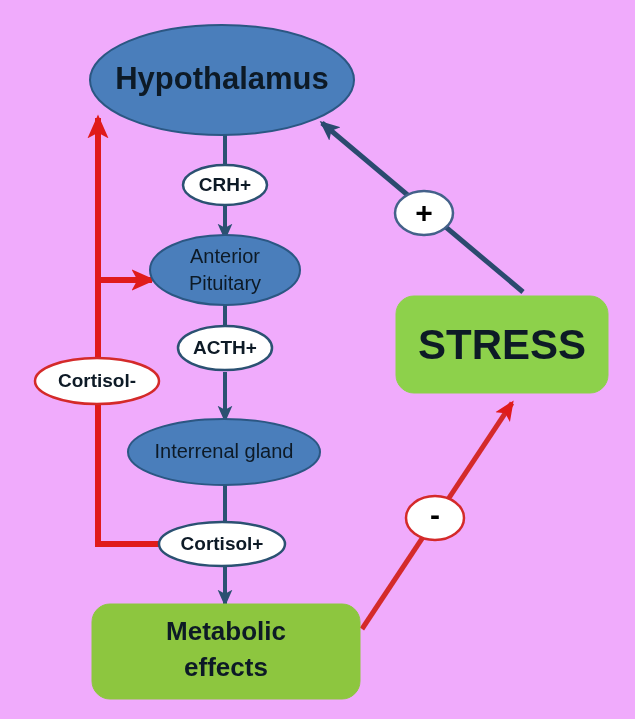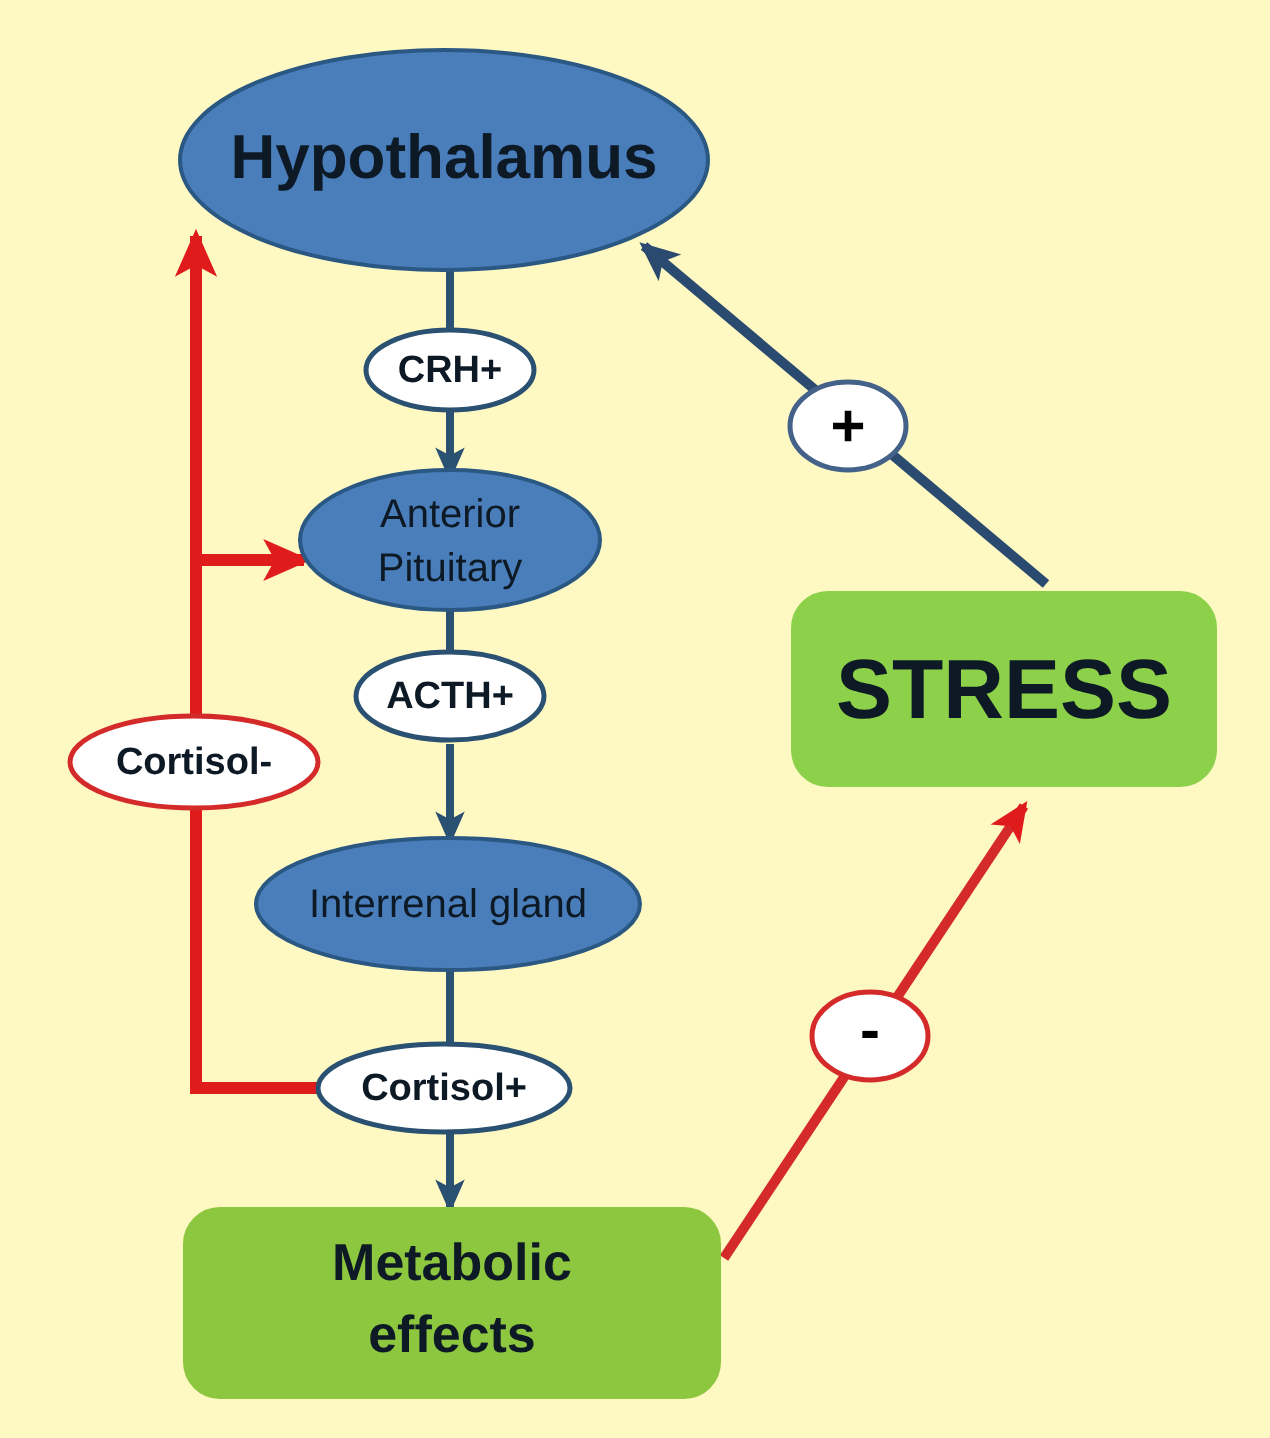--- a/index.html
+++ b/index.html
@@ -8,21 +8,21 @@
     padding: 0;
     background: #ffffff;
   }
   body {
     font-family: "Liberation Sans", sans-serif;
   }
   #diagram-root {
     position: relative;
     width: 635px;
     height: 719px;
-    background: #fef9c3;
+    background: #f0abfc;
     overflow: hidden;
   }
   #diagram-svg {
     position: absolute;
     top: 0;
     left: 0;
     width: 635px;
     height: 719px;
   }
   .node-label {

